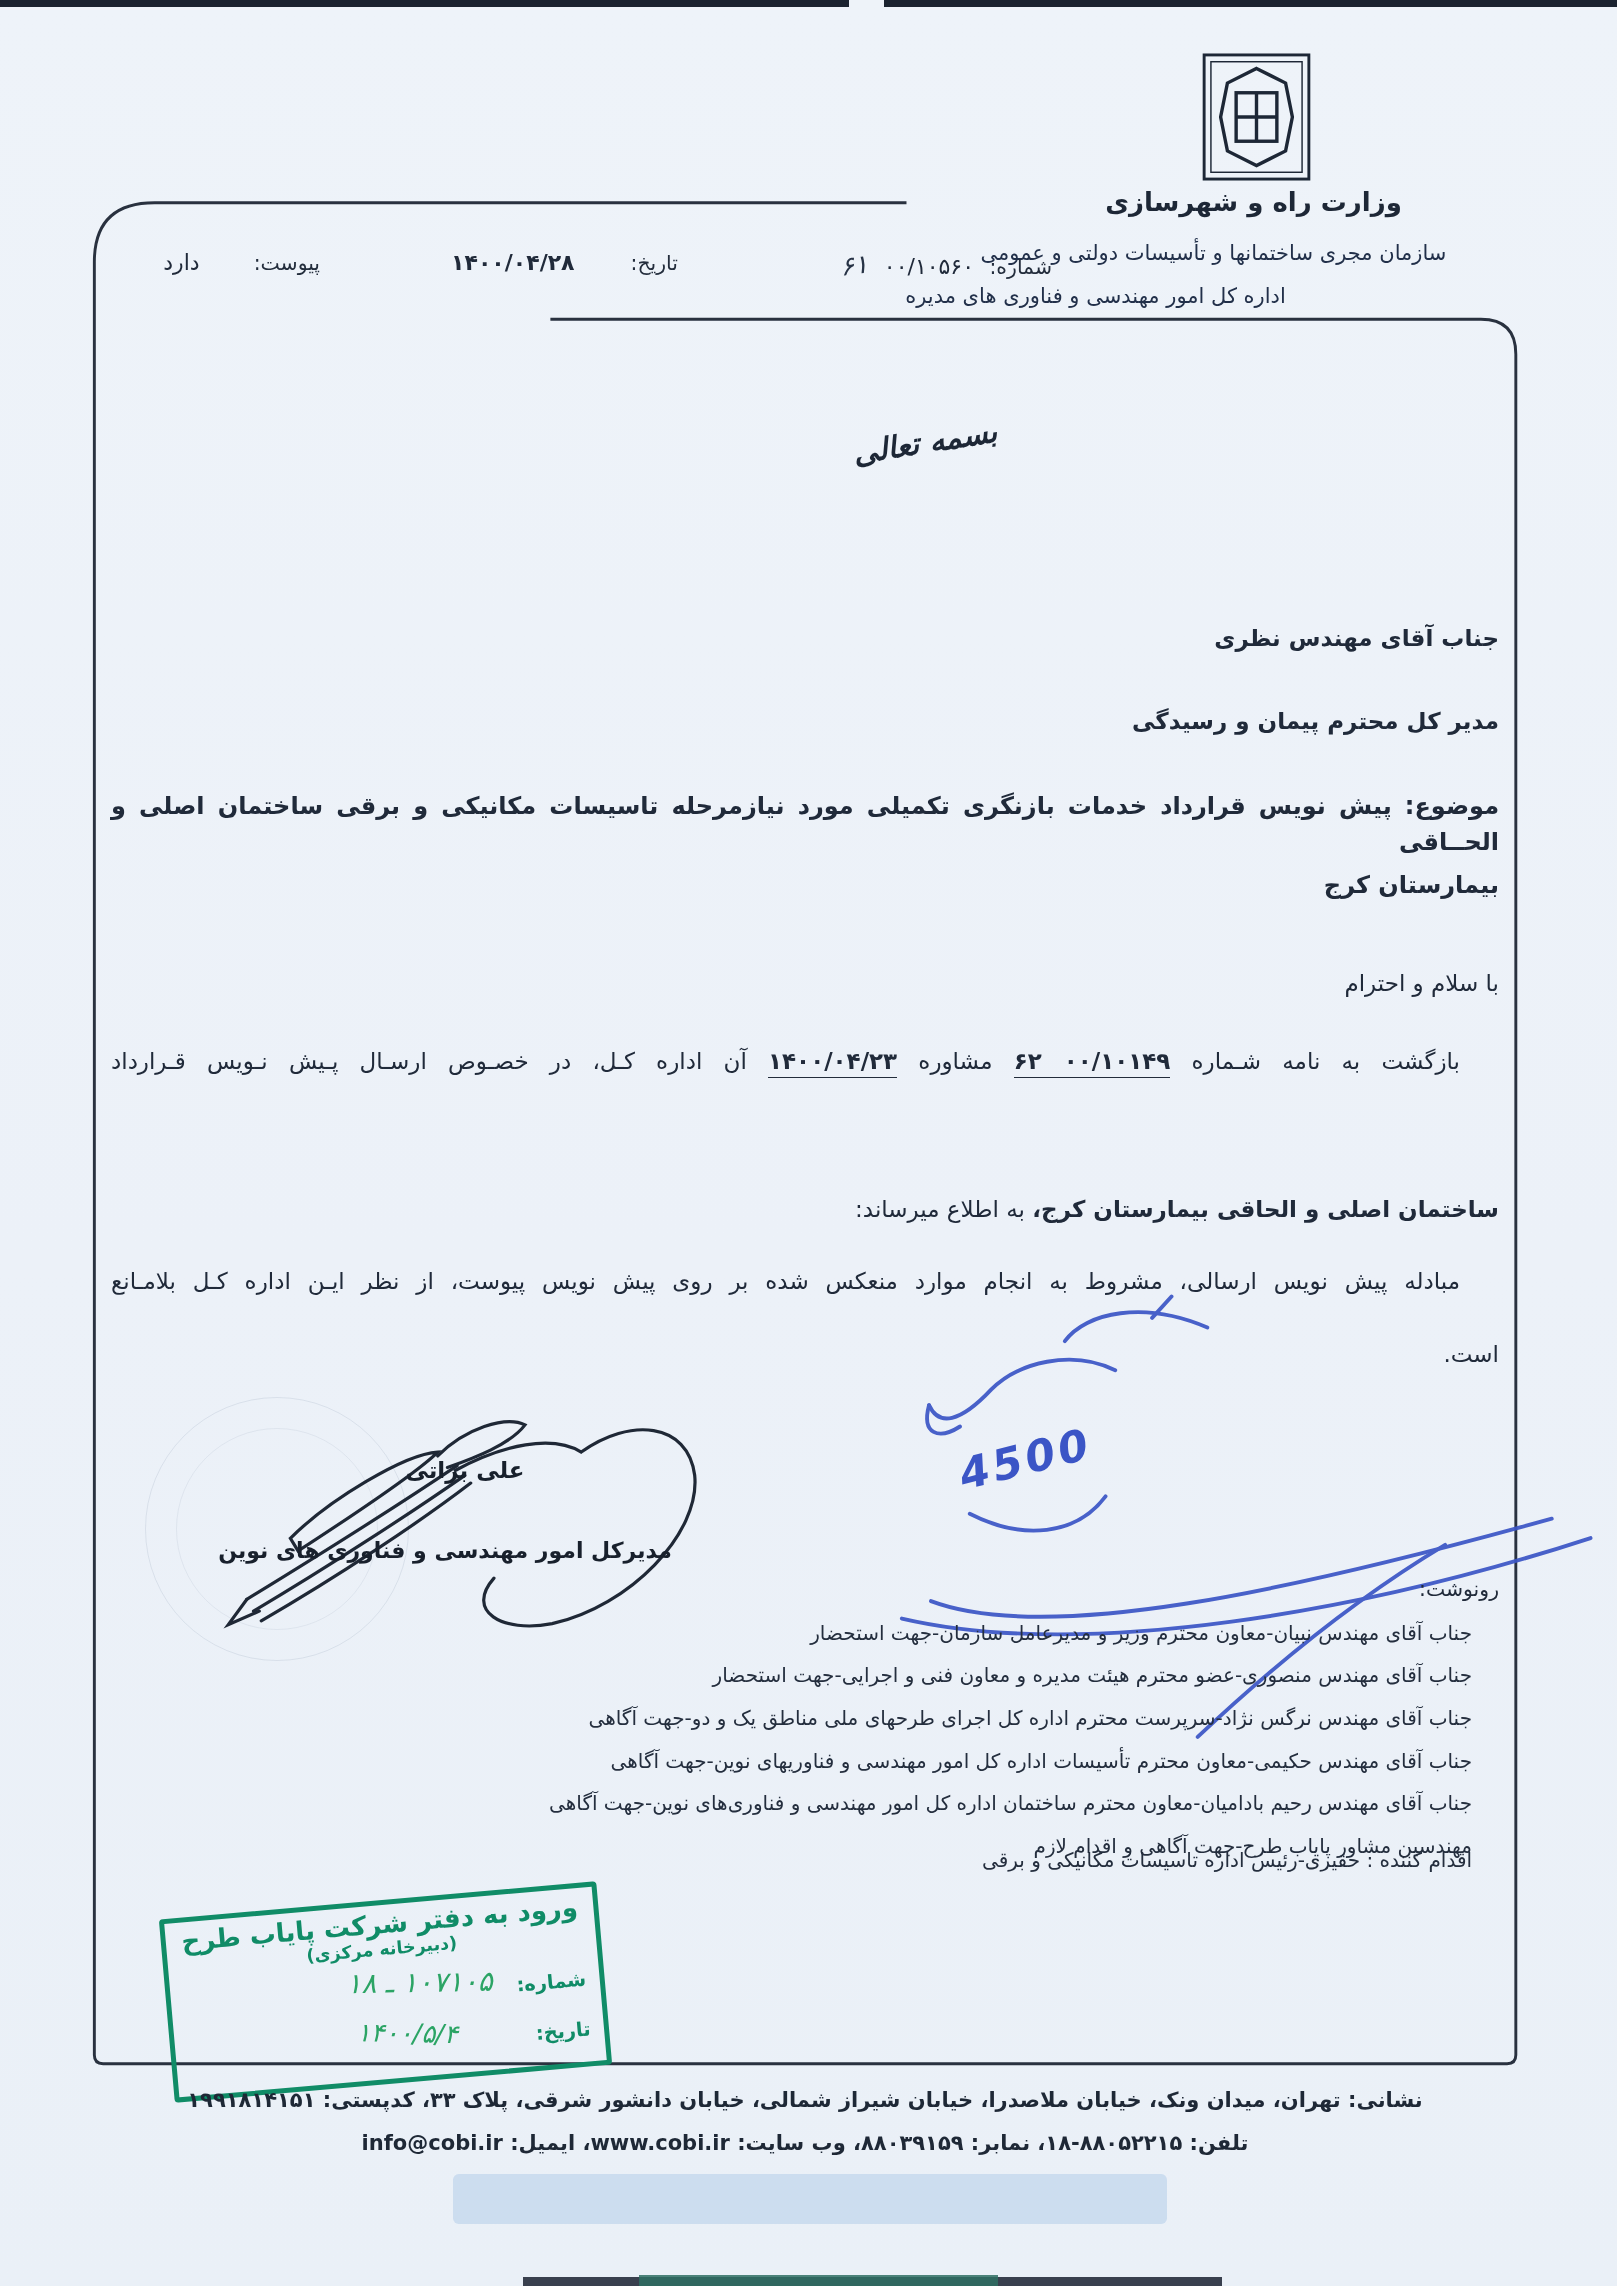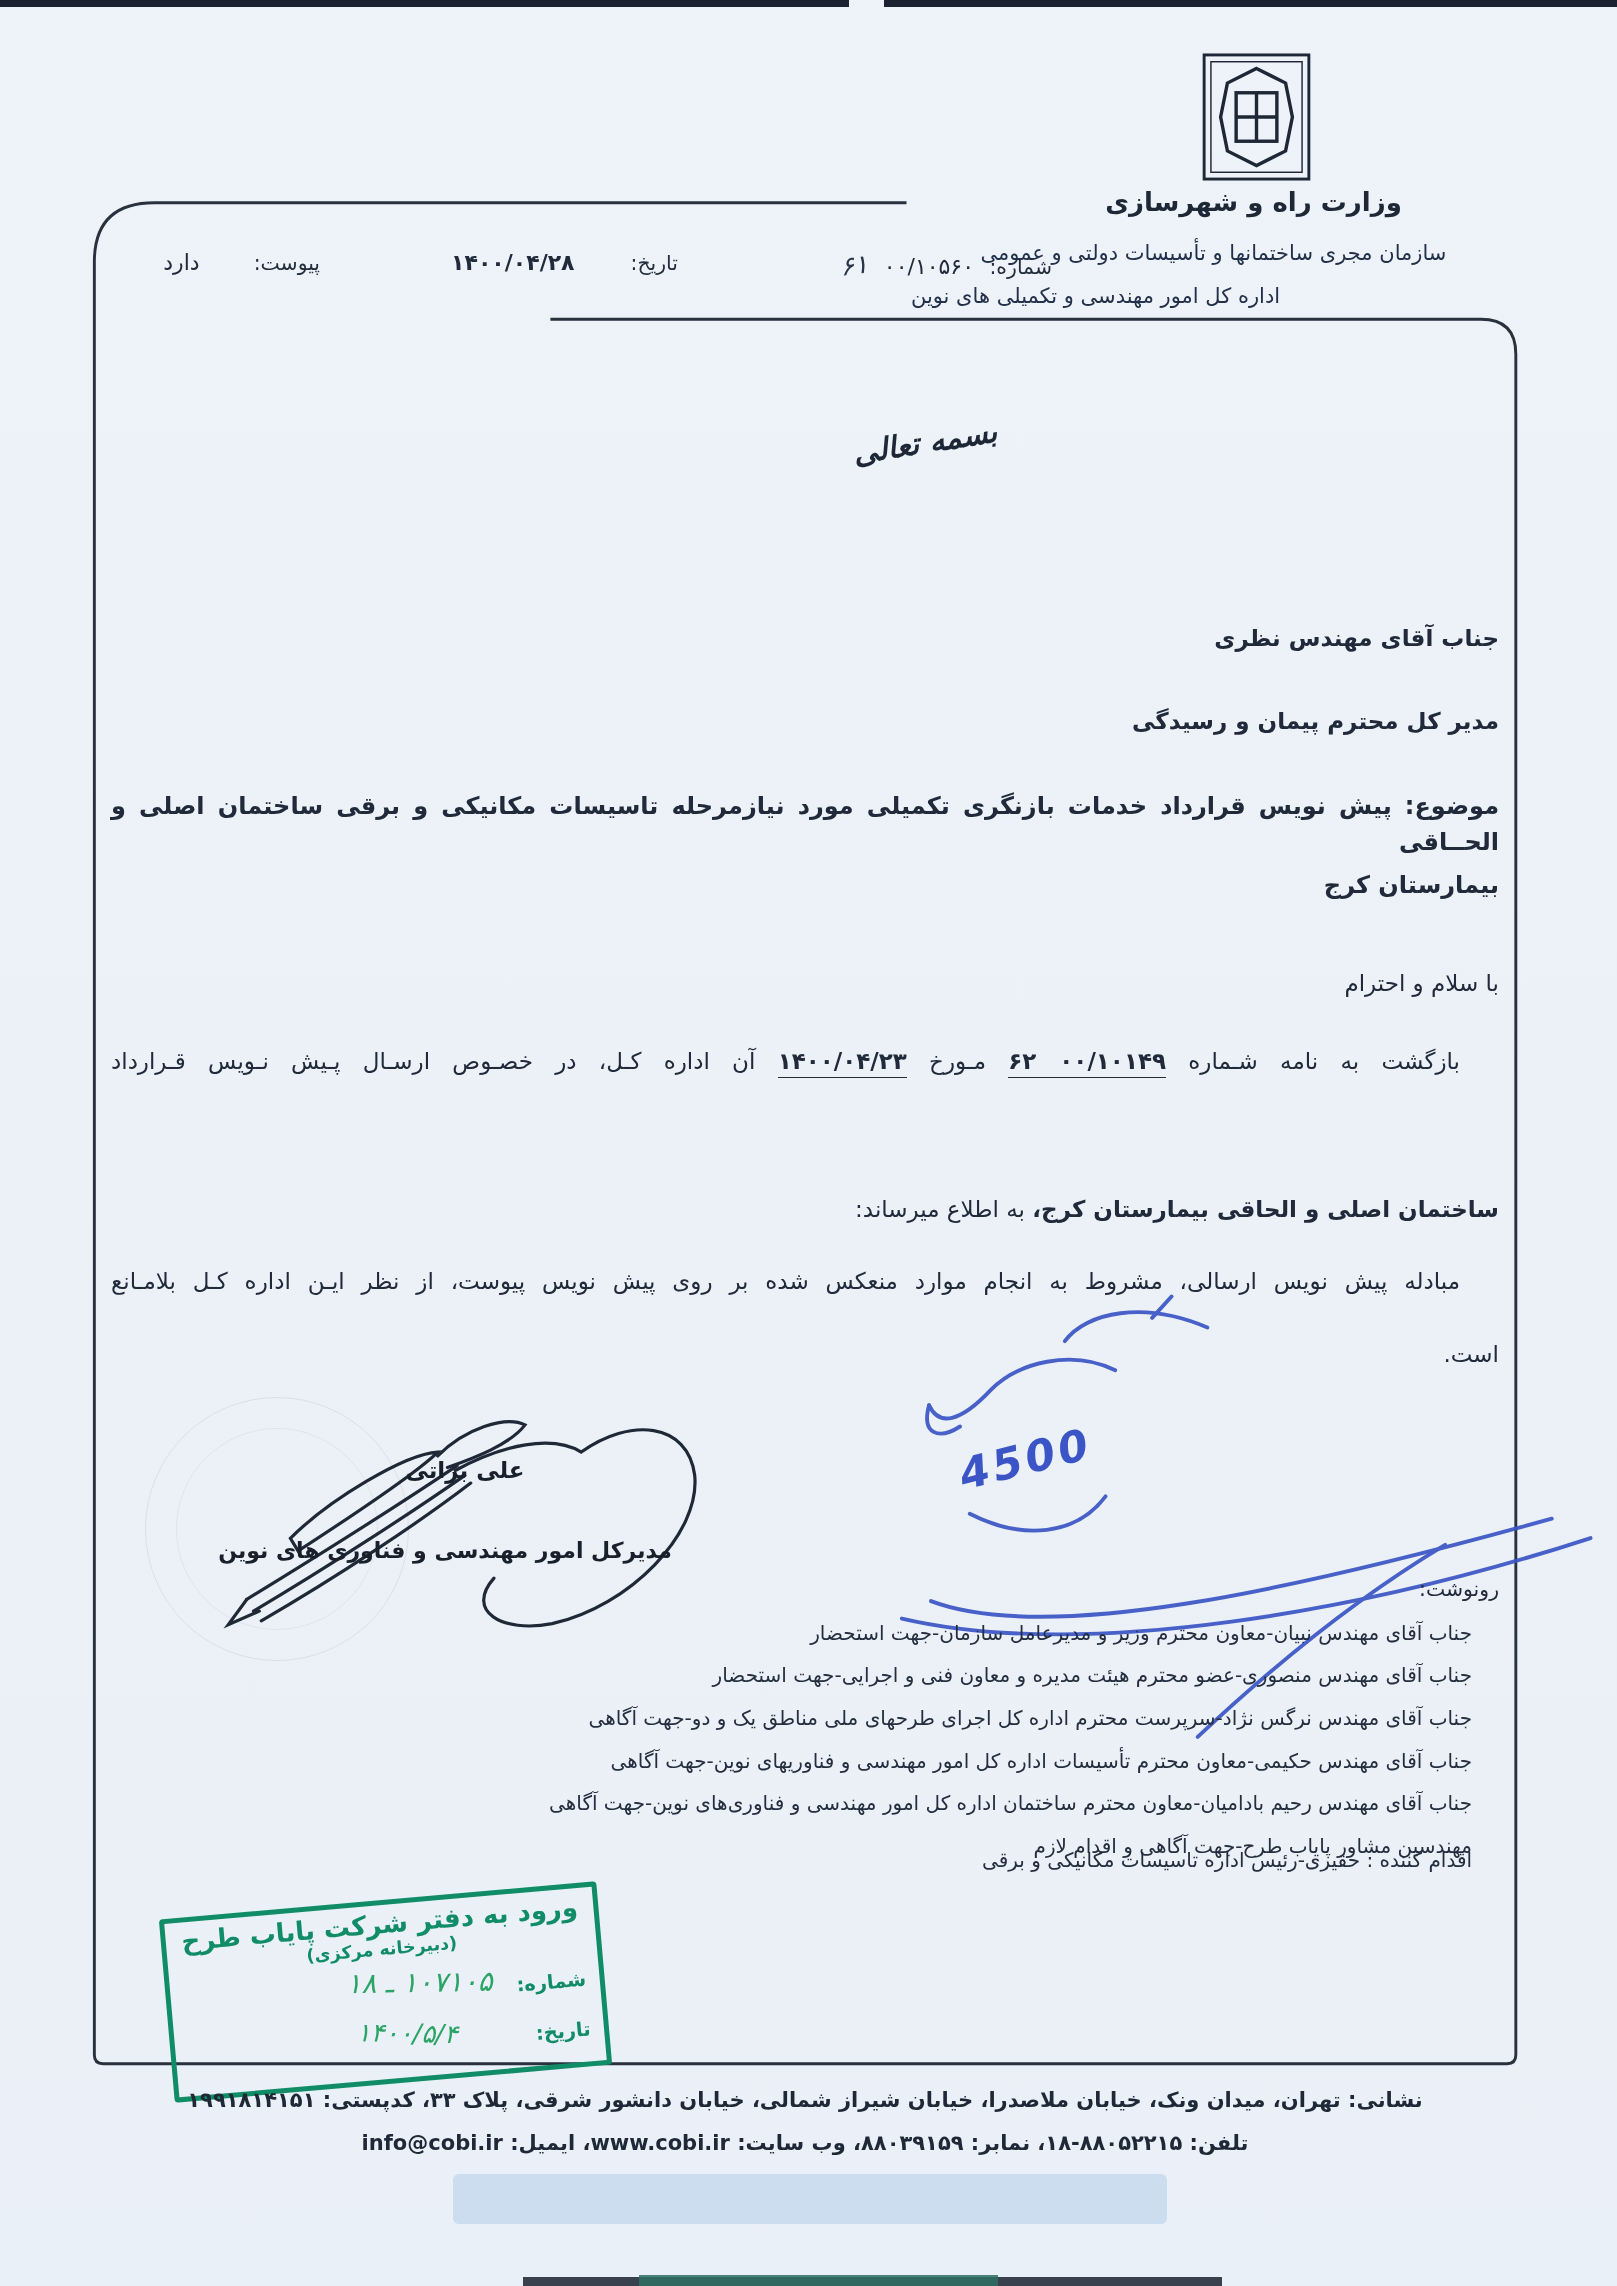--- a/index.html
+++ b/index.html
@@ -47,21 +47,21 @@
     <rect x="2" y="2" width="108" height="128" fill="none" stroke="#1d2736" stroke-width="3"></rect>
     <rect x="9" y="9" width="94" height="114" fill="none" stroke="#1d2736" stroke-width="1.5"></rect>
     <polygon points="56,16 86,31 93,66 86,101 56,116 26,101 19,66 26,31" fill="none" stroke="#1d2736" stroke-width="3.5"></polygon>
     <rect x="35" y="41" width="42" height="50" fill="none" stroke="#1d2736" stroke-width="3.5"></rect>
     <line x1="56" y1="41" x2="56" y2="91" stroke="#1d2736" stroke-width="3.5"></line>
     <line x1="35" y1="66" x2="77" y2="66" stroke="#1d2736" stroke-width="3.5"></line>
   </svg>
 
   <div class="abs center b" style="top:187px;left:1012px;width:485px;font-size:26px;">وزارت راه و شهرسازی</div>
   <div class="abs center" style="top:241px;left:972px;width:485px;font-size:21px;color:#22304a;">سازمان مجری ساختمانها و تأسیسات دولتی و عمومی</div>
-  <div class="abs center" style="top:284px;left:854px;width:485px;font-size:21px;color:#22304a;">اداره کل امور مهندسی و تکمیلی های نوین</div>
+  <div class="abs center" style="top:284px;left:854px;width:485px;font-size:21px;color:#22304a;">اداره کل امور مهندسی و فناوری های مدیره</div>
 
   <div class="abs meta-group" style="top:250px;left:742px;width:311px;gap:15.5px;">
     <span class="meta-label">شماره:</span>
     <span class="meta-value">۰۰/۱۰۵۶۰</span>
     <span class="hand-ink">۶۱</span>
   </div>
   <div class="abs meta-group" style="top:250px;left:378px;width:301px;gap:56px;">
     <span class="meta-label">تاریخ:</span>
     <span class="meta-value b">۱۴۰۰/۰۴/۲۸</span>
   </div>
@@ -73,21 +73,21 @@
   <div class="abs b" style="top:430px;left:786px;width:213px;font-size:30px;font-style:italic;transform:rotate(-9deg);color:#1d2736;">بسمه تعالی</div>
 
   <div class="abs body-line right b" style="top:704px;">مدیر کل محترم پیمان و رسیدگی</div>
   <div class="abs body-line right b" style="top:621px;">جناب آقای مهندس نظری</div>
   <div class="abs body-line just b" style="top:788px;font-size:24px;">موضوع:  پیش نویس قرارداد خدمات بازنگری تکمیلی مورد نیازمرحله  تاسیسات مکانیکی و برقی ساختمان اصلی و الحــاقی</div>
   <div class="abs body-line right b" style="top:867px;font-size:24px;">بیمارستان کرج</div>
 
   <div class="abs body-line right" style="top:966px;">با سلام و احترام</div>
 
   <div class="abs body-line just" style="top:1044px;padding-right:39px;width:1349px;">
-    <span>بازگشت به نامه شـماره </span><span class="ref-underline b">۰۰/۱۰۱۴۹ ۶۲</span><span> مـورخ </span><span class="ref-underline b">۱۴۰۰/۰۴/۲۳</span><span> آن اداره کـل، در خصـوص ارسـال پـیش نـویس قـرارداد</span>
+    <span>بازگشت به نامه شـماره </span><span class="ref-underline b">۰۰/۱۰۱۴۹ ۶۲</span><span> مشاوره </span><span class="ref-underline b">۱۴۰۰/۰۴/۲۳</span><span> آن اداره کـل، در خصـوص ارسـال پـیش نـویس قـرارداد</span>
   </div>
 
 
   <div class="abs body-line right" style="top:1192px;">
     <span class="b">ساختمان اصلی و الحاقی بیمارستان کرج،</span><span> به اطلاع میرساند:</span>
   </div>
 
   <div class="abs body-line just" style="top:1264px;padding-right:39px;width:1349px;">مبادله پیش نویس ارسالی، مشروط به انجام موارد منعکس شده بر روی پیش نویس پیوست، از نظر ایـن اداره کـل بلامـانع</div>
   <div class="abs body-line right" style="top:1337px;">است.</div>
 

